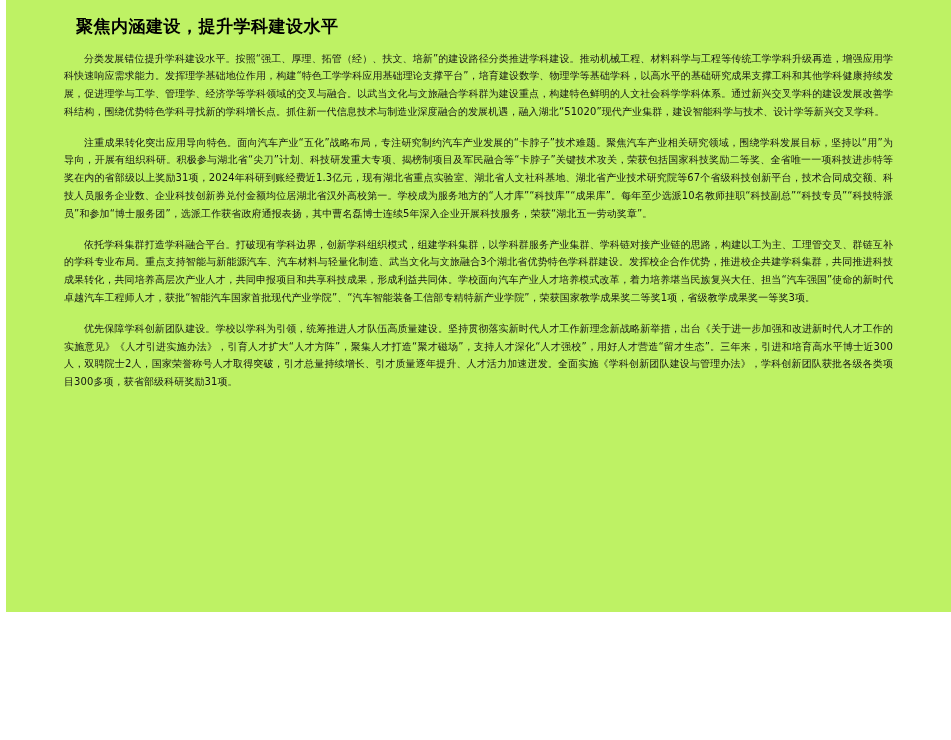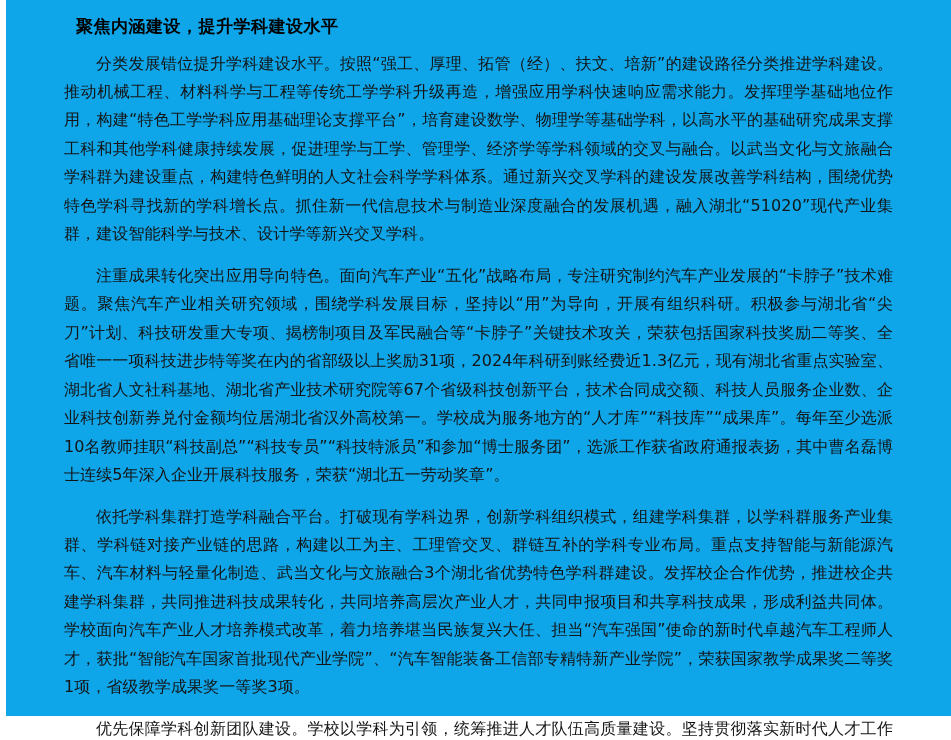--- a/index.html
+++ b/index.html
@@ -10,24 +10,24 @@
   body {
     width: 951px;
     height: 740px;
     overflow: hidden;
     font-family: "DejaVu Sans", "Liberation Sans", sans-serif;
     color: #1a1a1a;
   }
   .page {
     position: relative;
     width: 951px;
-    height: 716px;
+    height: 612px;
     box-sizing: border-box;
     padding: 0;
-    background: #0ea5e9;
+    background: #bef264;
   }
   .left-rule {
     position: absolute;
     left: 0;
     top: 0;
     width: 6px;
     height: 740px;
     background: #ffffff;
   }
   .content {
@@ -38,21 +38,21 @@
   }
   .doc-title {
     font-size: 17px;
     font-weight: bold;
     color: #000000;
     letter-spacing: 0.5px;
     margin: 14px 0 10px 12px;
     line-height: 1.5;
   }
   .para {
-    font-size: 16px;
+    font-size: 10px;
     line-height: 1.78;
     color: #141414;
     text-align: justify;
     text-justify: inter-ideograph;
     margin: 0 9px 13px 0;
     text-indent: 2em;
     letter-spacing: 0.1px;
   }
   .para:last-child {
     margin-bottom: 0;

